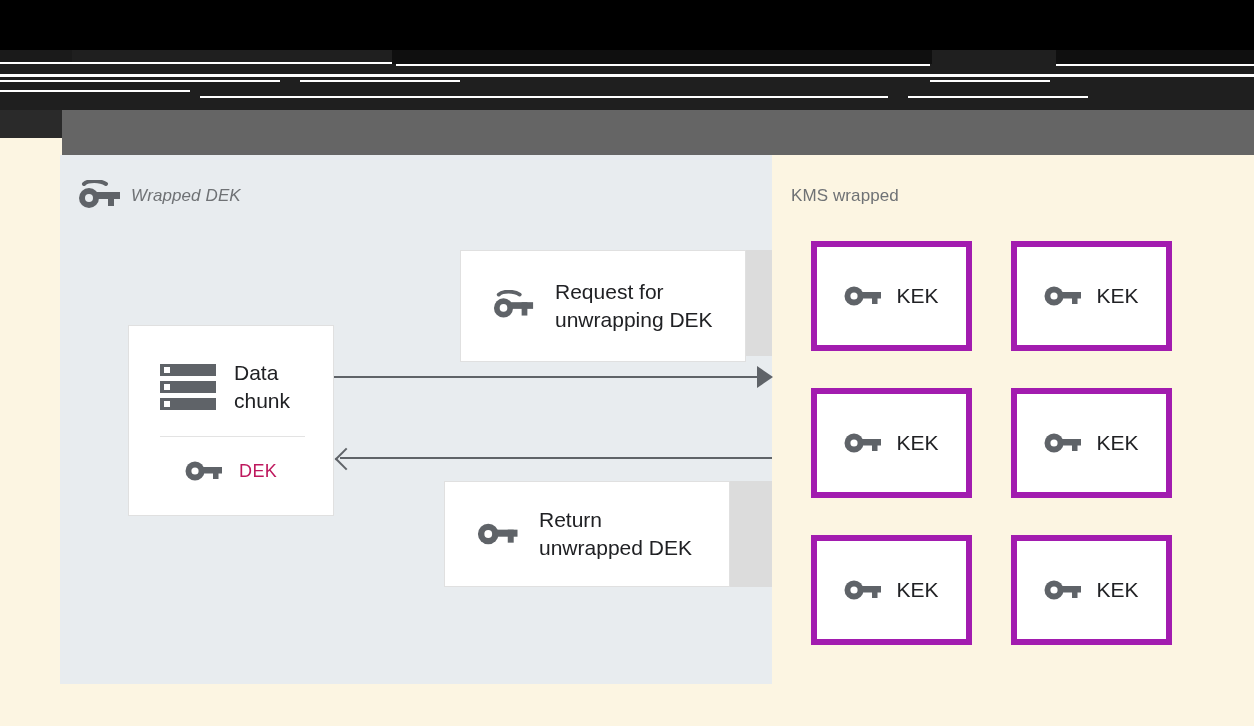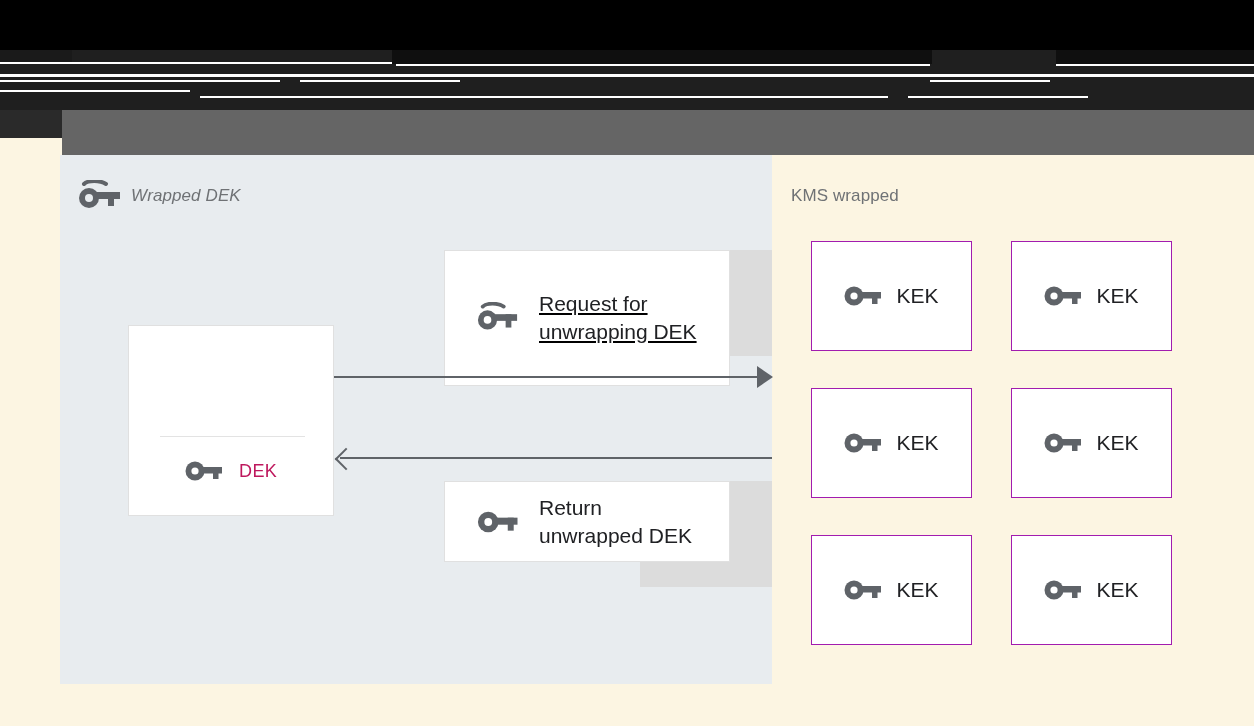--- a/index.html
+++ b/index.html
@@ -104,21 +104,21 @@
     left: 811px; top: 241px;
     width: 361px; height: 403px;
     display: grid;
     grid-template-columns: 161px 161px;
     grid-template-rows: 110px 110px 110px;
     column-gap: 39px;
     row-gap: 37px;
   }
   .kek-card {
     background: #ffffff;
-    border: 1px solid #a21caf;
+    border: 6px solid #a21caf;
     display: flex;
     align-items: center;
     justify-content: center;
     gap: 14px;
     box-sizing: border-box;
   }
   .kek-label {
     font-size: 21px;
     color: #202124;
   }
@@ -255,51 +255,60 @@
     <path d="M6 4 C10 0, 22 0, 28 4" stroke="#5f6368" stroke-width="4" fill="none" stroke-linecap="round"></path>
     <circle cx="11" cy="18" r="10" fill="#5f6368"></circle>
     <circle cx="11" cy="18" r="4" fill="#e8ecef"></circle>
     <rect x="18" y="12" width="24" height="7" fill="#5f6368"></rect>
     <rect x="30" y="12" width="6" height="14" fill="#5f6368"></rect>
   </svg>
 </span>
 <div class="panel-title left-title">Wrapped DEK</div>
 
 <div class="chunk-card">
+  <div class="chunk-row">
+    <span class="storage-icon">
+      <i></i>
+        <i></i>
+        <i></i>
+    </span>
+    <span class="chunk-text">Data
+chunk</span>
+  </div>
   <div class="chunk-divider"></div>
   <div class="chunk-dek-row">
     <span>
       <svg width="38" height="24" viewBox="0 0 38 24">
         <circle cx="10" cy="12" r="9.5" fill="#5f6368"></circle>
         <circle cx="10" cy="12" r="3.6" fill="#ffffff"></circle>
         <rect x="17" y="8" width="20" height="6.5" fill="#5f6368"></rect>
         <rect x="28" y="8" width="5.5" height="12" fill="#5f6368"></rect>
       </svg>
     </span>
     <span class="dek-label">DEK</span>
   </div>
 </div>
 
 <div class="msg-shadowstrip" style="left:640px;top:250px;width:132px;height:106px;"></div>
-<div class="msg-card" style="left:444px;top:250px;width:286px;height:136px;text-decoration:underline;">
+<div class="msg-card" style="left:460px;top:250px;width:286px;height:112px;">
   <span>
     <svg width="42" height="32" viewBox="0 0 44 32">
       <path d="M6 4 C10 0, 22 0, 28 4" stroke="#5f6368" stroke-width="4" fill="none" stroke-linecap="round"></path>
       <circle cx="11" cy="18" r="10" fill="#5f6368"></circle>
       <circle cx="11" cy="18" r="4" fill="#ffffff"></circle>
       <rect x="18" y="12" width="24" height="7" fill="#5f6368"></rect>
       <rect x="30" y="12" width="6" height="14" fill="#5f6368"></rect>
     </svg>
   </span>
   <span class="msg-text">Request for
 unwrapping DEK</span>
 </div>
 
 <div class="msg-shadowstrip" style="left:640px;top:481px;width:132px;height:106px;"></div>
-<div class="msg-card" style="left:444px;top:481px;width:286px;height:81px;">
+<div class="msg-card" style="left:444px;top:481px;width:286px;height:106px;">
   <span>
     <svg width="42" height="26" viewBox="0 0 38 24">
       <circle cx="10" cy="12" r="9.5" fill="#5f6368"></circle>
       <circle cx="10" cy="12" r="3.6" fill="#ffffff"></circle>
       <rect x="17" y="8" width="20" height="6.5" fill="#5f6368"></rect>
       <rect x="28" y="8" width="5.5" height="12" fill="#5f6368"></rect>
     </svg>
   </span>
   <span class="msg-text">Return
 unwrapped DEK</span>

